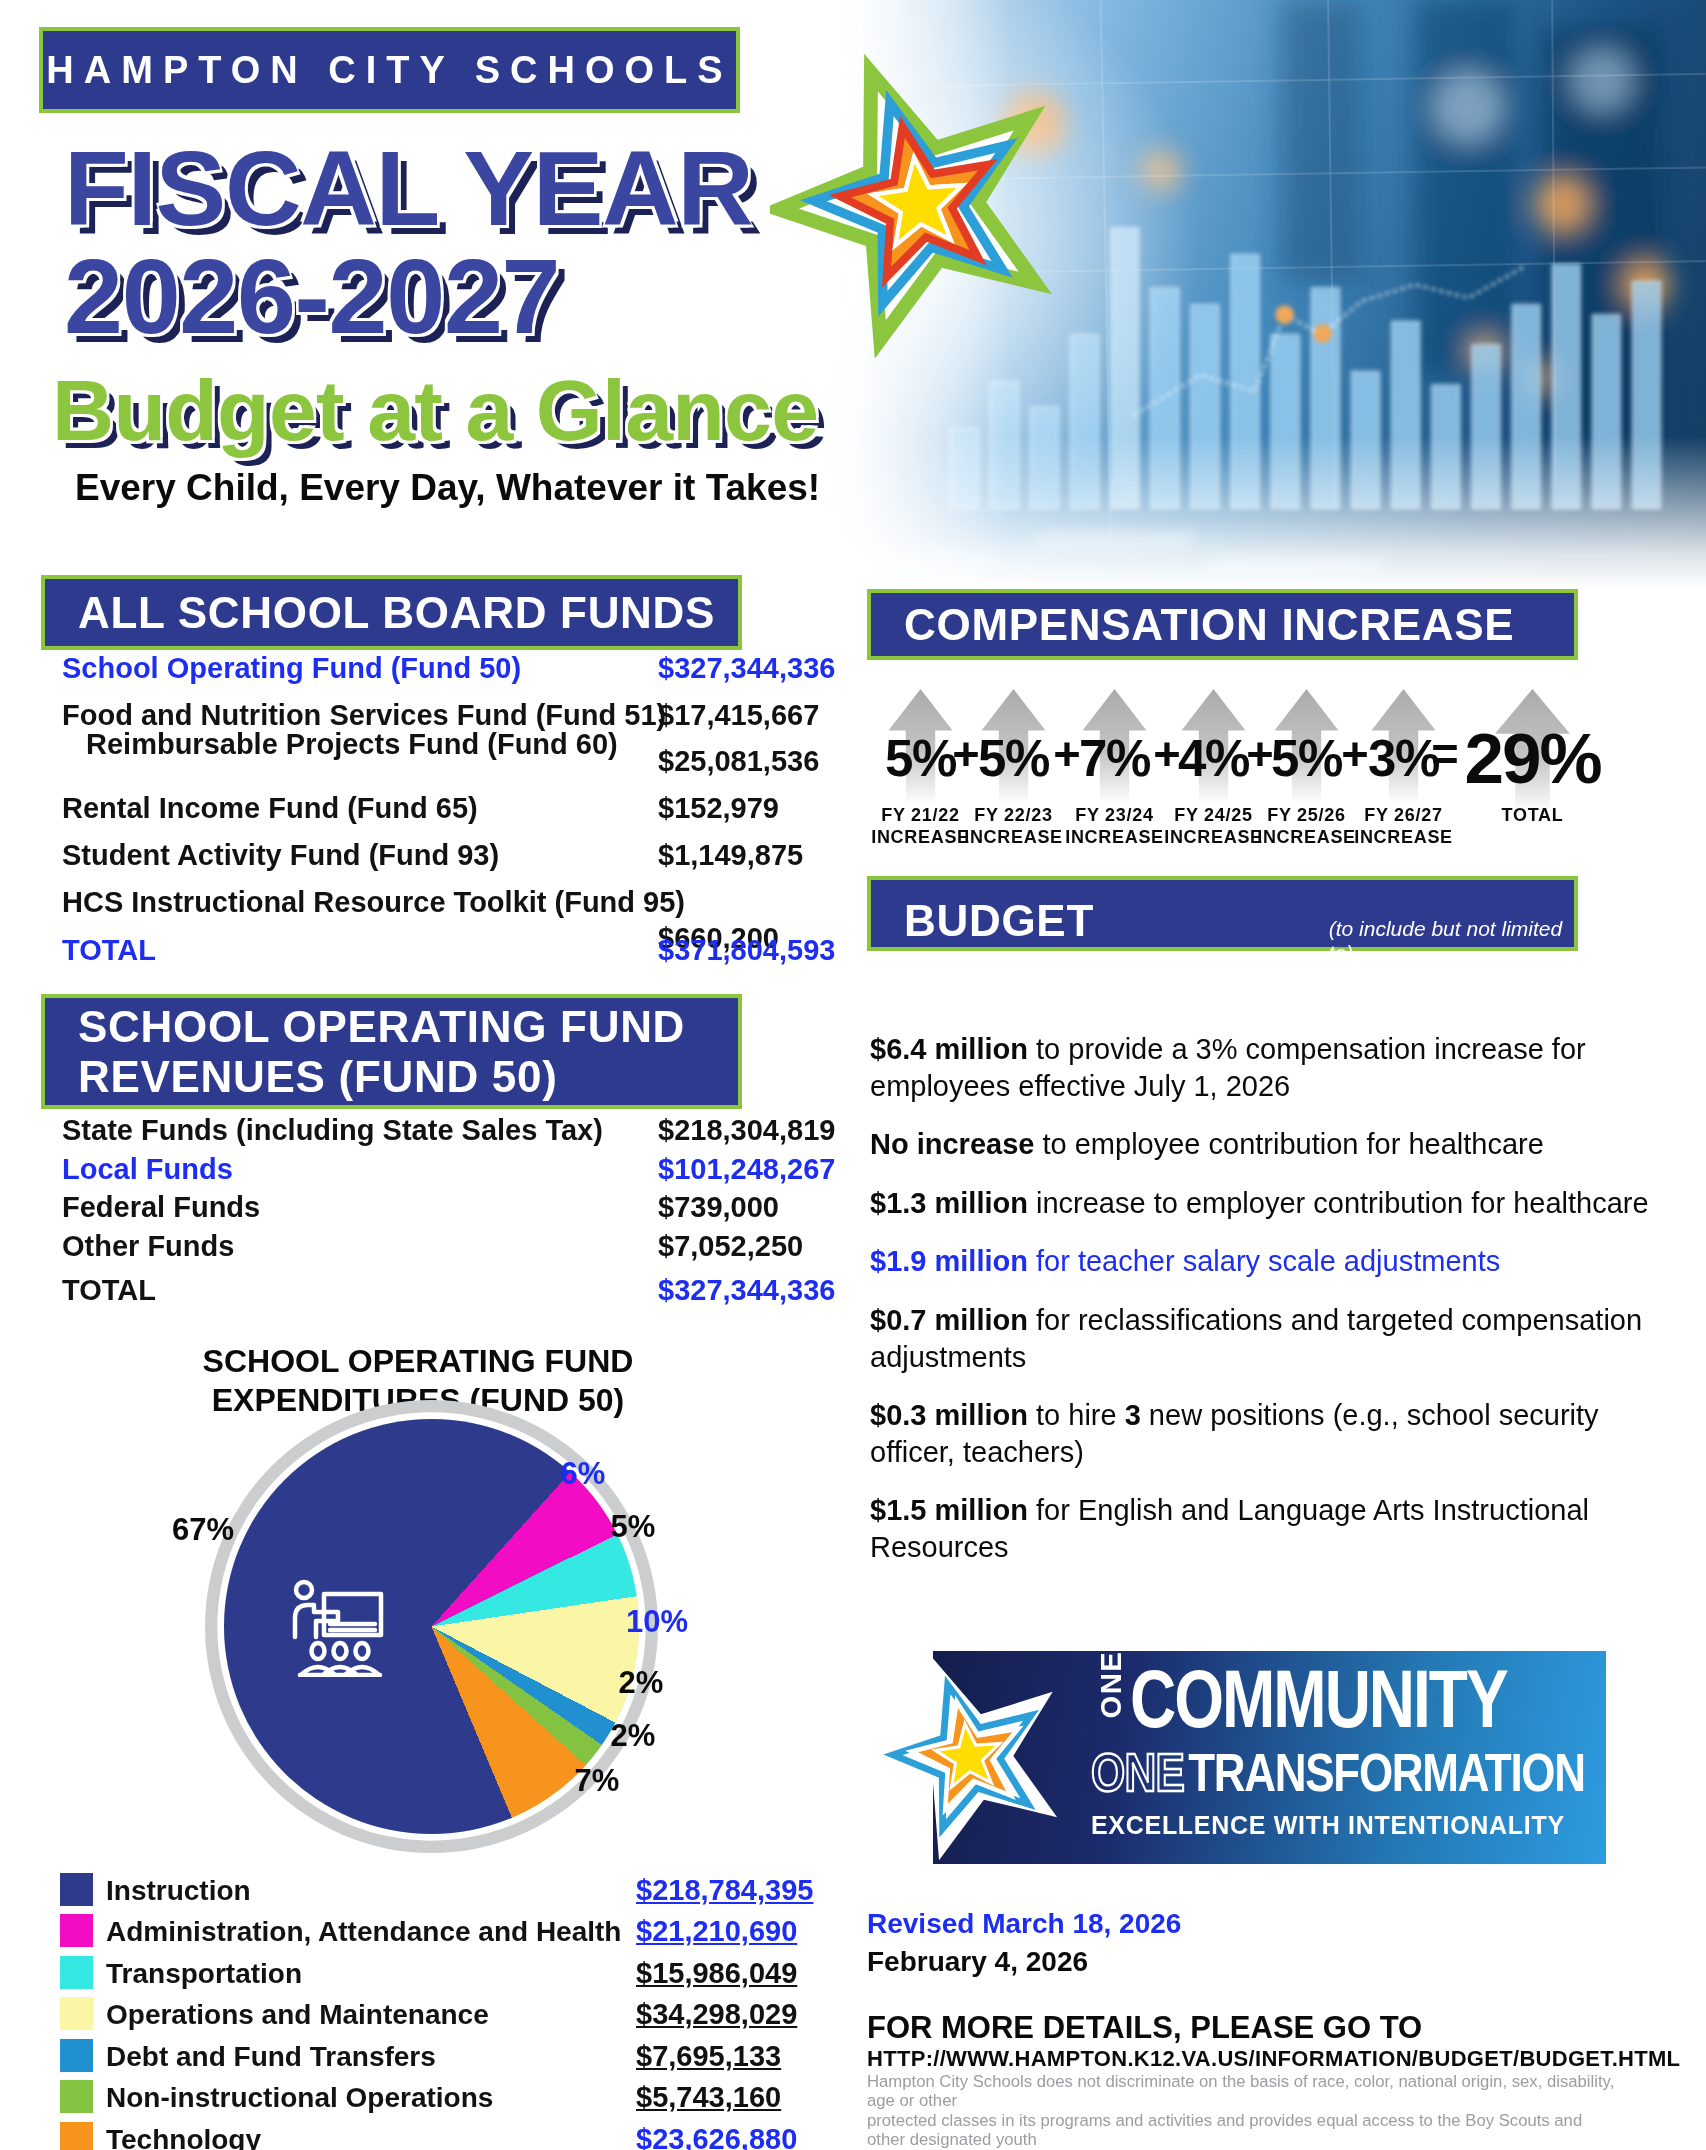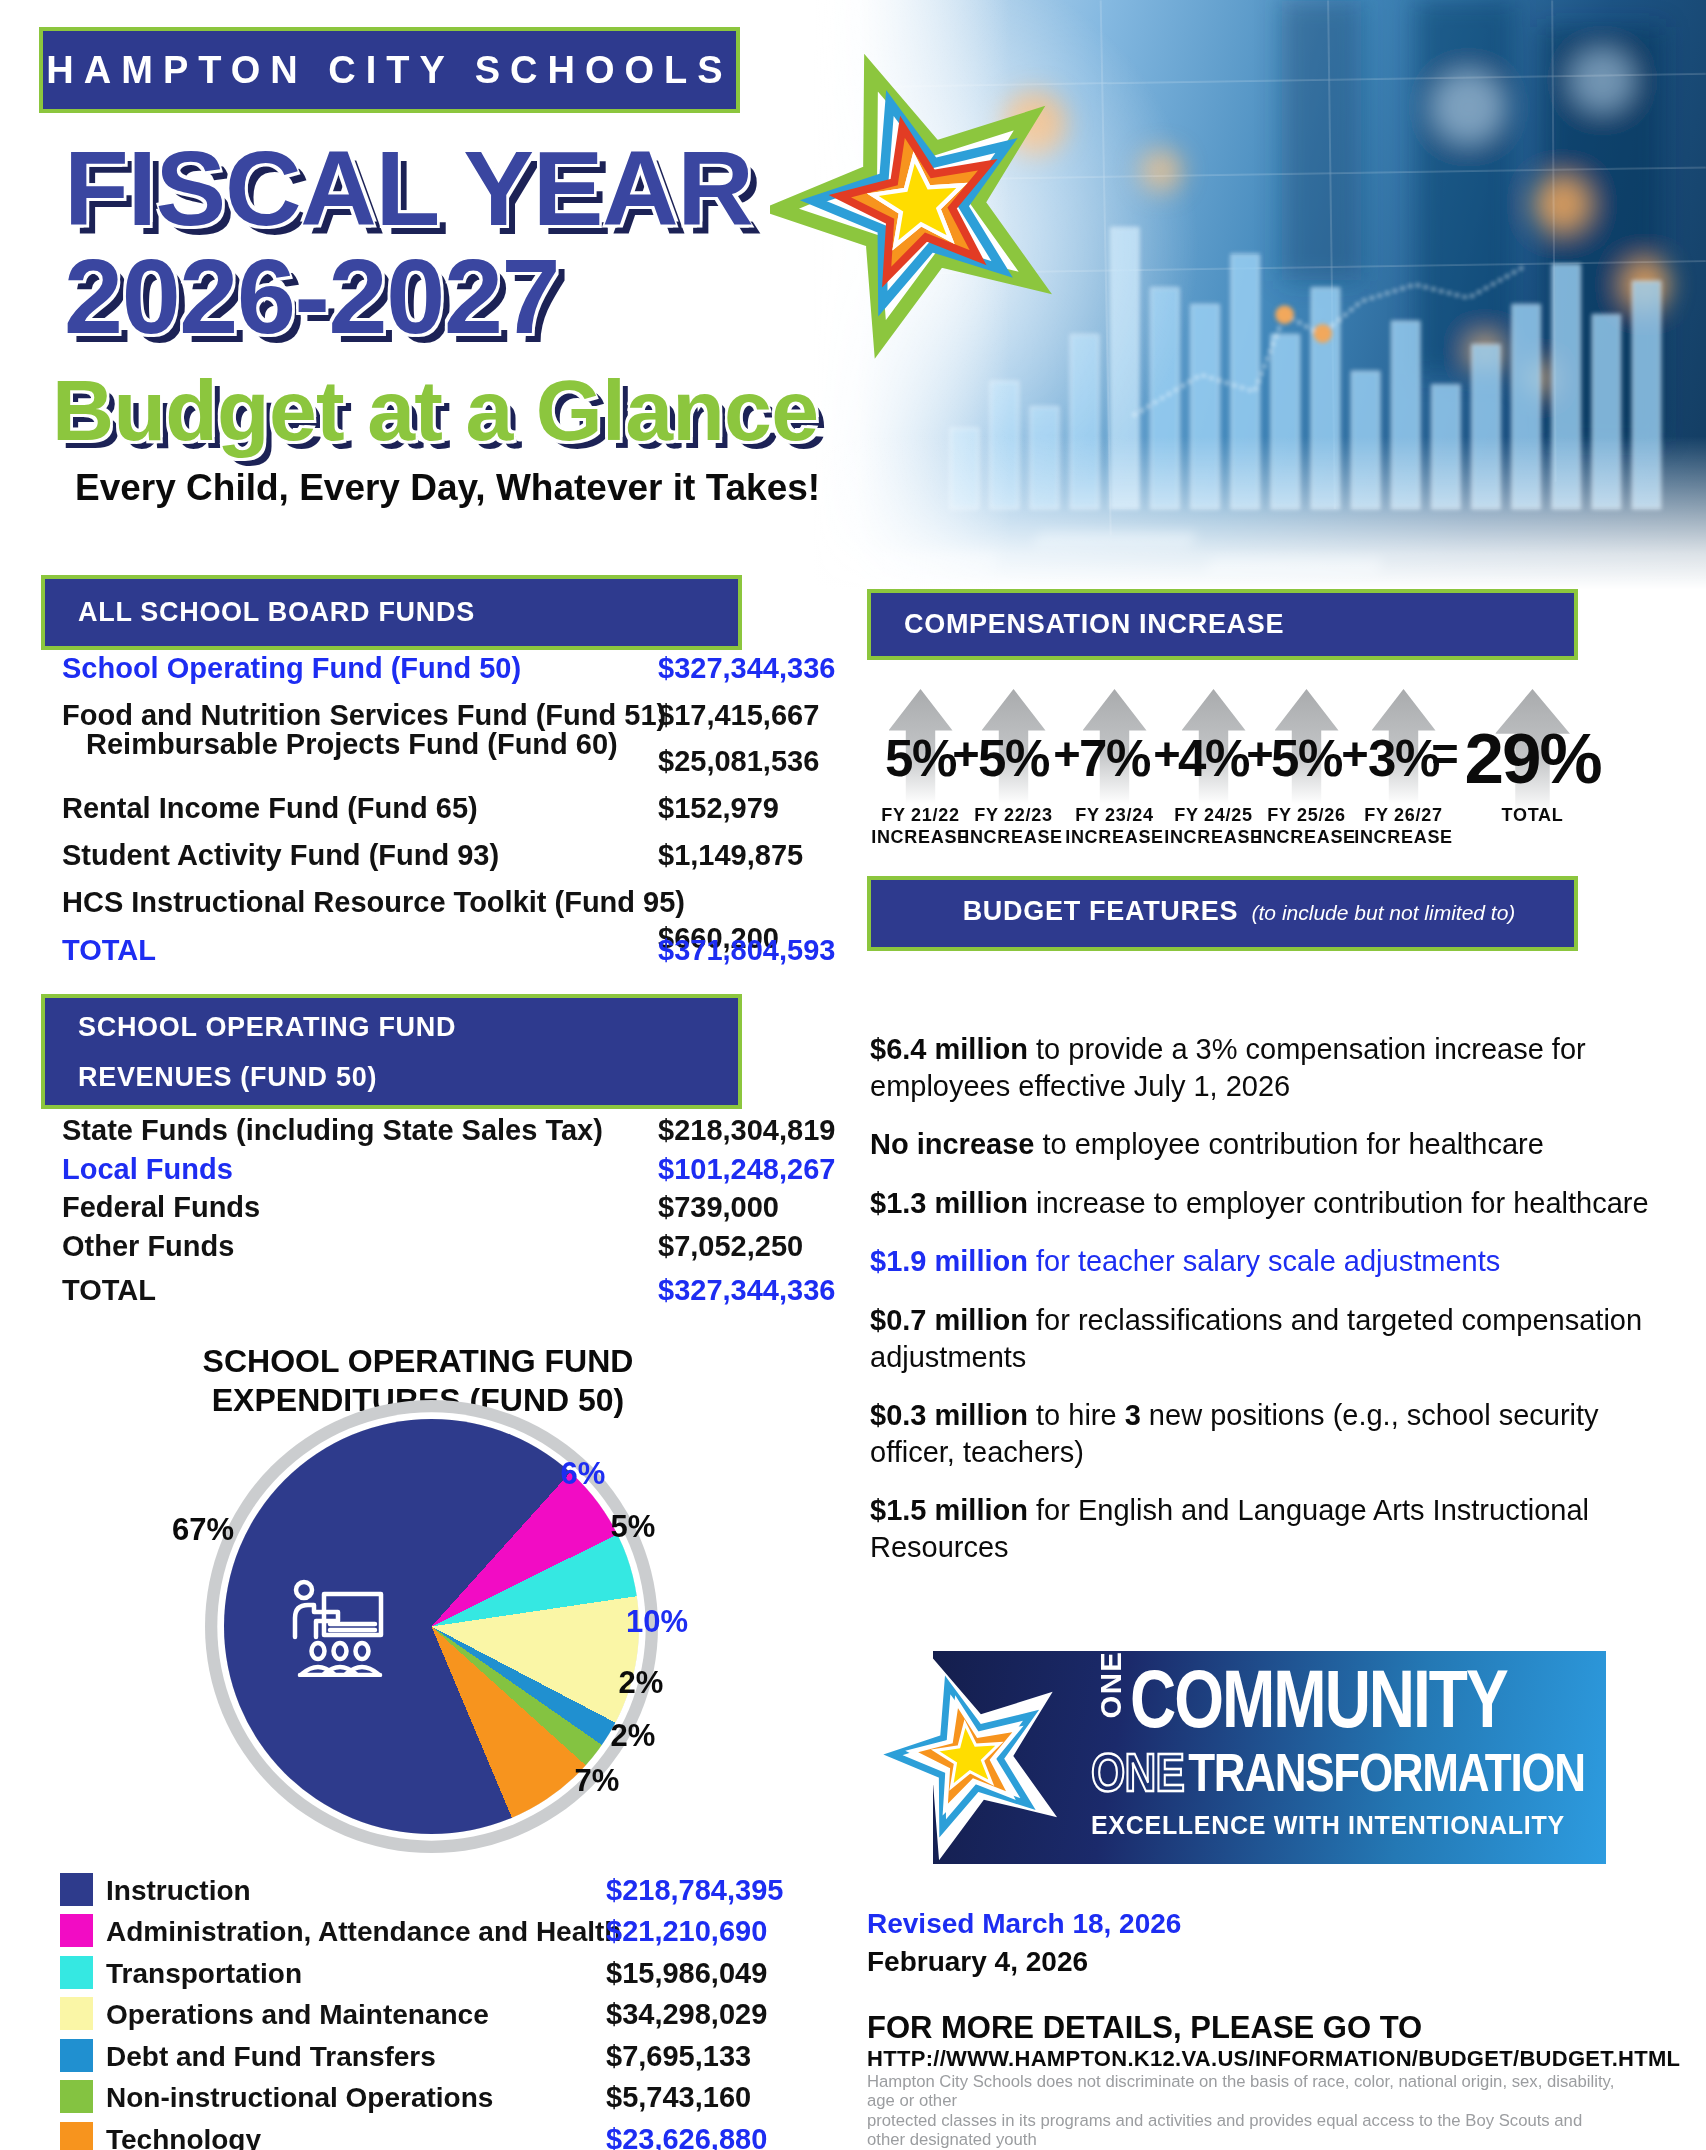--- a/index.html
+++ b/index.html
@@ -22,42 +22,42 @@
     display:flex;align-items:center;justify-content:center;}
   .org-bar span{color:#fff;font-size:38px;font-weight:700;letter-spacing:10px;}
   .title-line{left:64px;color:var(--titlenavy);font-weight:900;font-size:106px;letter-spacing:-1.3px;
     text-shadow:-2.7px -2.7px 0 #fff,2.7px -2.7px 0 #fff,-2.7px 2.7px 0 #fff,2.7px 2.7px 0 #fff,8.7px 8.7px 0 var(--titleshadow);}
   .t1{top:128px;} .t2{top:236px;}
   .subtitle{left:52px;top:361px;color:var(--green);font-weight:900;font-size:86px;letter-spacing:-0.7px;
     text-shadow:-2.7px -2.7px 0 #fff,2.7px -2.7px 0 #fff,-2.7px 2.7px 0 #fff,2.7px 2.7px 0 #fff,8px 8px 0 var(--titleshadow);}
   .tagline{left:75px;top:467px;font-size:37px;font-weight:800;color:#0b0b0b;}
   
   .bar{background:var(--navy);border:4px solid var(--green);color:#fff;display:flex;align-items:center;}
-  .bar .big{font-size:27px;font-weight:800;letter-spacing:0.7px;}
+  .bar .big{font-size:44px;font-weight:800;letter-spacing:0.7px;}
   .bar.pad{padding-left:33px;}
   .bar .note{font-size:21px;font-style:italic;font-weight:400;margin-left:13.4px;}
   .funds-bar{left:41px;top:575px;width:701px;height:75px;}
   .rev-bar{left:41px;top:994px;width:701px;height:115px;line-height:50px;align-items:center;}
   .comp-bar{left:867px;top:589px;width:711px;height:71px;}
   .feat-bar{left:867px;top:876px;width:711px;height:75px;align-items:baseline;padding-top:16px;justify-content:center;}
   
   .row-label{font-size:29px;font-weight:700;color:#121212;white-space:nowrap;}
   .row-value{font-size:29px;font-weight:700;color:#121212;white-space:nowrap;}
   .v-blue{color:var(--blue);}
   .w900{font-weight:900;}
   
   .pie-title{left:100px;top:1342px;width:636px;text-align:center;font-size:32px;font-weight:900;line-height:39px;color:#0b0b0b;}
   .pie-wrap{left:100px;top:1399px;width:636px;height:462px;}
   .pie{position:absolute;left:124px;top:20px;width:415px;height:415px;border-radius:50%;
     box-shadow:0 0 0 6.7px #ffffff,0 0 0 19px #cbcdcf;}
   .pie-pct{position:absolute;transform:translate(-50%,-50%);font-size:31px;font-weight:900;color:#0b0b0b;white-space:nowrap;}
   .pie-pct.blue{color:var(--blue);}
   .legend-swatch{position:absolute;left:60px;width:33px;height:33px;}
   .legend-label{position:absolute;left:106px;font-size:28px;font-weight:700;color:#121212;white-space:nowrap;}
-  .legend-value{position:absolute;left:606px;font-size:29px;font-weight:700;white-space:nowrap;}
+  .legend-value{position:absolute;left:636px;font-size:29px;font-weight:700;white-space:nowrap;text-decoration:underline;}
   
   .comp-item{position:absolute;width:107px;text-align:center;}
   .comp-arrow{position:absolute;top:0;left:50%;transform:translateX(-50%);width:64px;height:115px;
     background:linear-gradient(to bottom,#a9abad 0%,#c2c4c6 55%,rgba(214,215,217,0) 100%);
     clip-path:polygon(50% 0,100% 36%,73% 36%,73% 100%,27% 100%,27% 36%,0 36%);}
   .comp-arrow.big{width:75px;height:124px;}
   .comp-pct{position:absolute;top:40px;width:100%;font-size:51px;font-weight:900;color:#0b0b0b;letter-spacing:-1.3px;}
   .comp-pct.total{top:29.4px;font-size:71px;letter-spacing:-2px;}
   .comp-lbl{position:absolute;top:115px;width:100%;font-size:18px;font-weight:800;line-height:22px;letter-spacing:0.7px;color:#0b0b0b;}
   .comp-op{position:absolute;transform:translateX(-50%);font-size:47px;font-weight:900;color:#0b0b0b;}

